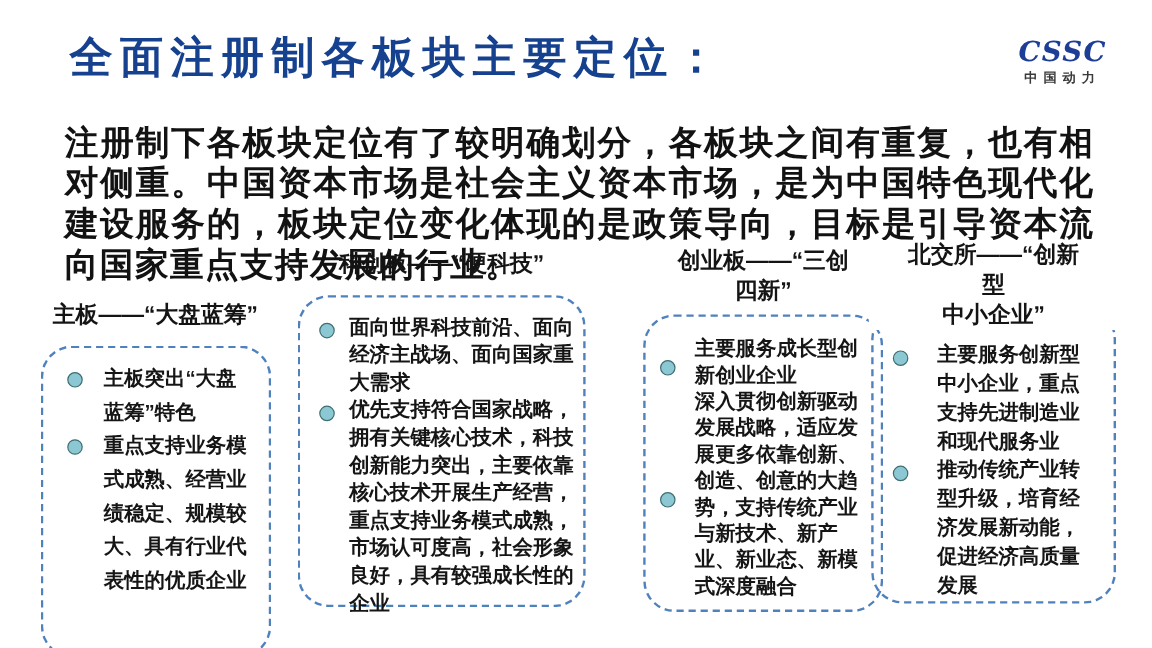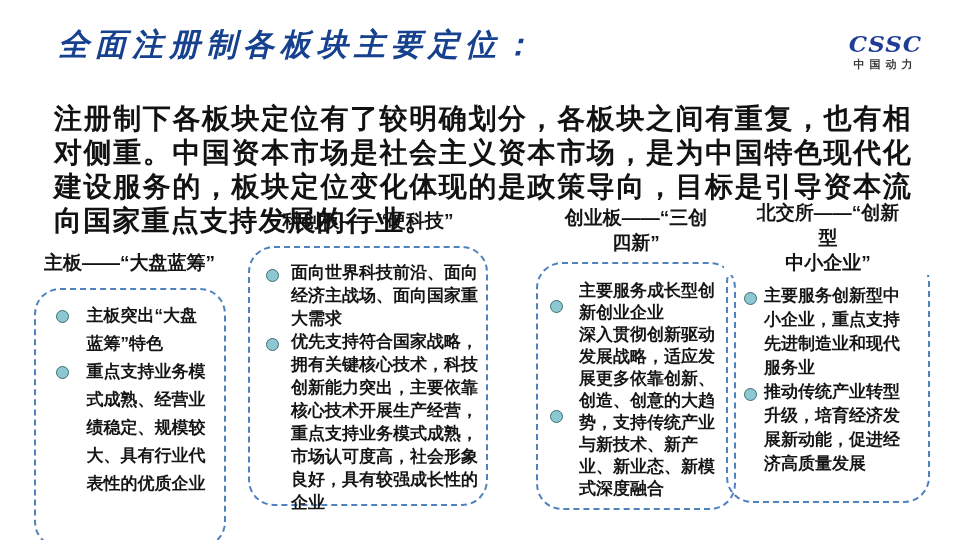--- a/index.html
+++ b/index.html
@@ -5,22 +5,22 @@
   html,body { margin:0; padding:0; background:#e8e8e8; }
   .slide {
     position:relative; width:960px; height:540px; margin:0 auto;
     background:#ffffff; overflow:hidden;
     font-family:"Liberation Sans", sans-serif;
   }
 
   
   .title {
     position:absolute; left:58px; top:24px;
-    font-size:31px; font-weight:bold; letter-spacing:6px;
-    color:#16418F; white-space:nowrap;font-style:italic;
+    font-size:36px; font-weight:bold; letter-spacing:6px;
+    color:#16418F; white-space:nowrap;
   }
 
   
   .logo { position:absolute; left:838px; top:32px; width:95px; text-align:center; }
   .logo-cssc {
     font-family:"DejaVu Serif", serif;
     font-size:23px; font-weight:bold; font-style:italic;
     color:#1D3D96; letter-spacing:1px; line-height:24px;
   }
   .logo-sub {
@@ -68,21 +68,21 @@
   .col4 .box { margin:-19px auto 0; width:200px; height:243px; }
 
   .col1 .box ul { padding:12px 10px 0 20px; }
   .col2 .box ul { padding:13px 6px 0 16px; }
   .col3 .box ul { padding:16px 6px 0 12px; }
   .col4 .box ul { padding:26px 16px 0 16px; }
 
   .col1 li { gap:18px; } .col1 .btext { line-height:28px; }
   .col2 li { gap:12px; } .col2 .btext { line-height:23px; }
   .col3 li { gap:16px;align-items:center; } .col3 .btext { line-height:22px; }
-  .col4 li { gap:7px; } .col4 .btext { line-height:24px; }
+  .col4 li { gap:24px; } .col4 .btext { line-height:24px; }
 </style>
 </head>
 <body>
 
 <div class="slide">
 
   <div class="title">全面注册制各板块主要定位：</div>
 
   <div class="logo">
     <div class="logo-cssc">CSSC</div>

